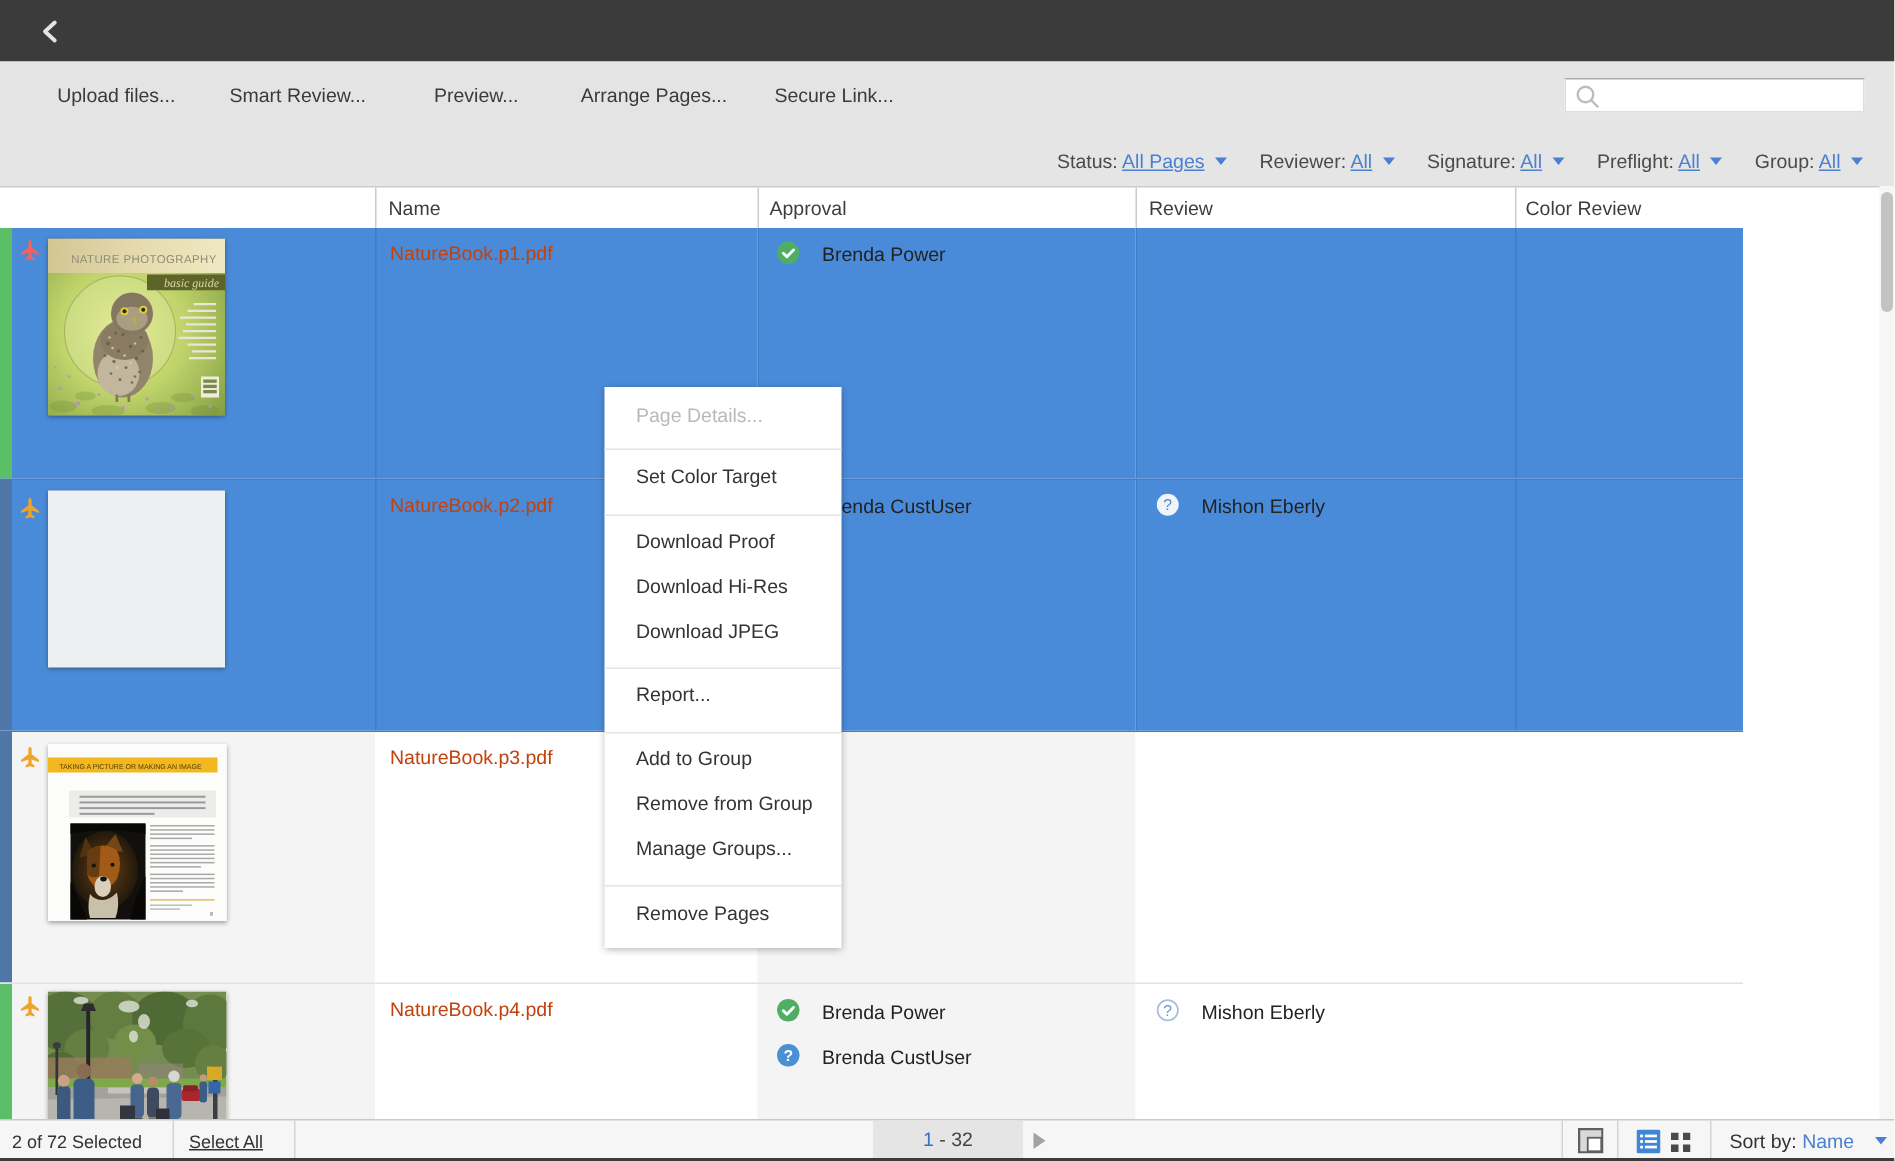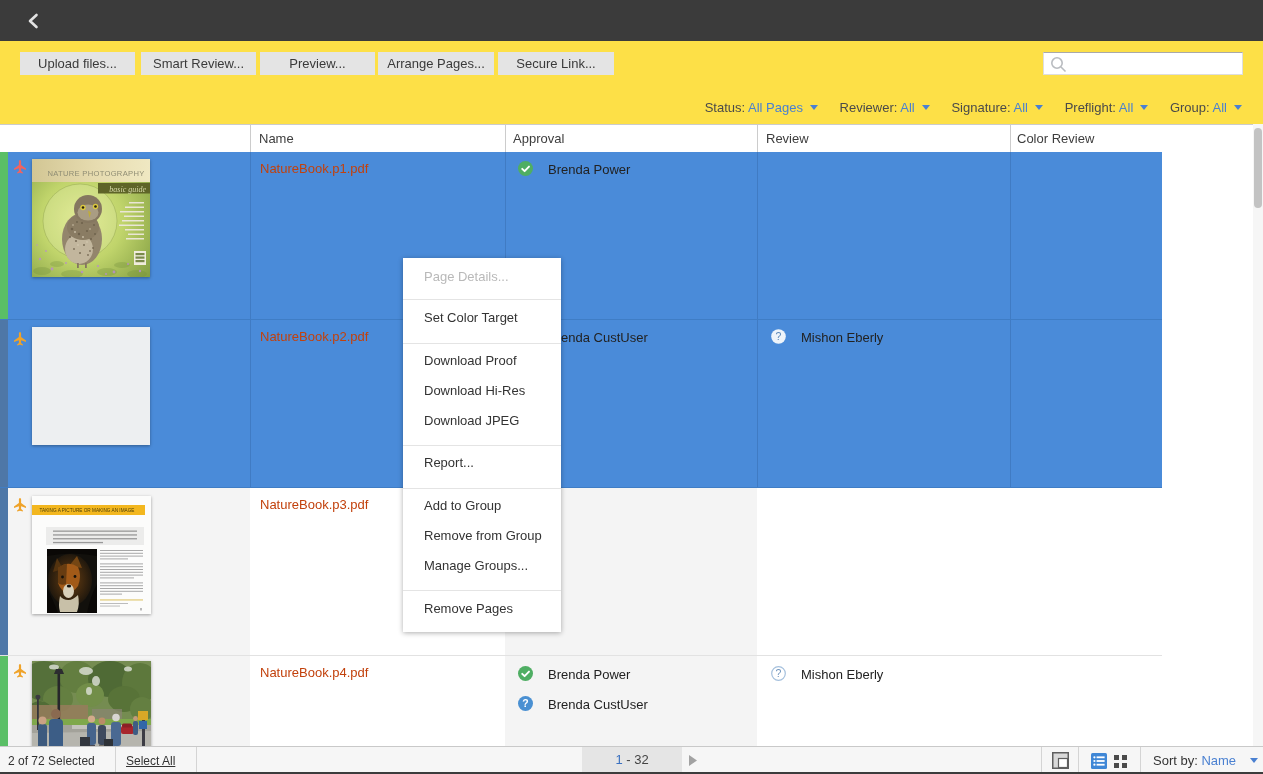--- a/index.html
+++ b/index.html
@@ -5,26 +5,26 @@
 *{margin:0;padding:0;box-sizing:border-box;}
 html,body{width:1263px;height:774px;overflow:hidden;}
 body{font-family:"Liberation Sans",sans-serif;background:#fff;position:relative;}
 
 #topbar{position:absolute;left:0;top:0;width:1263px;height:41px;background:#3b3b3b;}
 #crumbs{position:absolute;left:45px;top:12px;font-size:16px;color:#c9c9c9;}
 #crumbs .sep{color:#8d8d8d;padding:0 7px;}
 #crumbs .cur{color:#f0b43c;}
 #backchev{position:absolute;left:27px;top:13px;}
 
-#toolwrap{position:absolute;left:0;top:41px;width:1263px;height:83px;background:#fde047;}
+#toolwrap{position:absolute;left:0;top:41px;width:1263px;height:83px;background:#e5e5e5;}
 .tbtn{position:absolute;top:11px;height:23px;background:#e4e4e4;color:#3a3a3a;font-size:13px;text-align:center;line-height:23px;}
 #searchbox{position:absolute;left:1043px;top:11px;width:200px;height:23px;background:#fff;border:1px solid #dedede;border-top:1px solid #a9a9a9;}
 #filters{position:absolute;right:21px;top:59px;font-size:13px;color:#4a4a4a;white-space:nowrap;}
 #filters .grp{margin-left:18px;}
-#filters .val{color:#4a80d1;}
+#filters .val{color:#4a80d1;text-decoration:underline;}
 .tri{display:inline-block;width:0;height:0;border-left:4.5px solid transparent;border-right:4.5px solid transparent;border-top:5px solid #4a80d1;margin-left:7px;vertical-align:2px;}
 
 #thead{position:absolute;left:0;top:124px;width:1263px;height:28px;background:#fff;border-top:1px solid #cbcbcb;font-size:13px;color:#3d3d3d;}
 #thead .h{position:absolute;top:6px;}
 #thead .vline{position:absolute;top:0;bottom:0;width:1px;background:#ccc;}
 
 #tbody{position:absolute;left:0;top:152px;width:1162px;height:594px;overflow:hidden;background:#fff;}
 .row{position:absolute;left:0;width:1253px;}
 .row .strip{position:absolute;left:0;top:0;bottom:0;width:8px;}
 .row .cell{position:absolute;top:0;bottom:0;}

